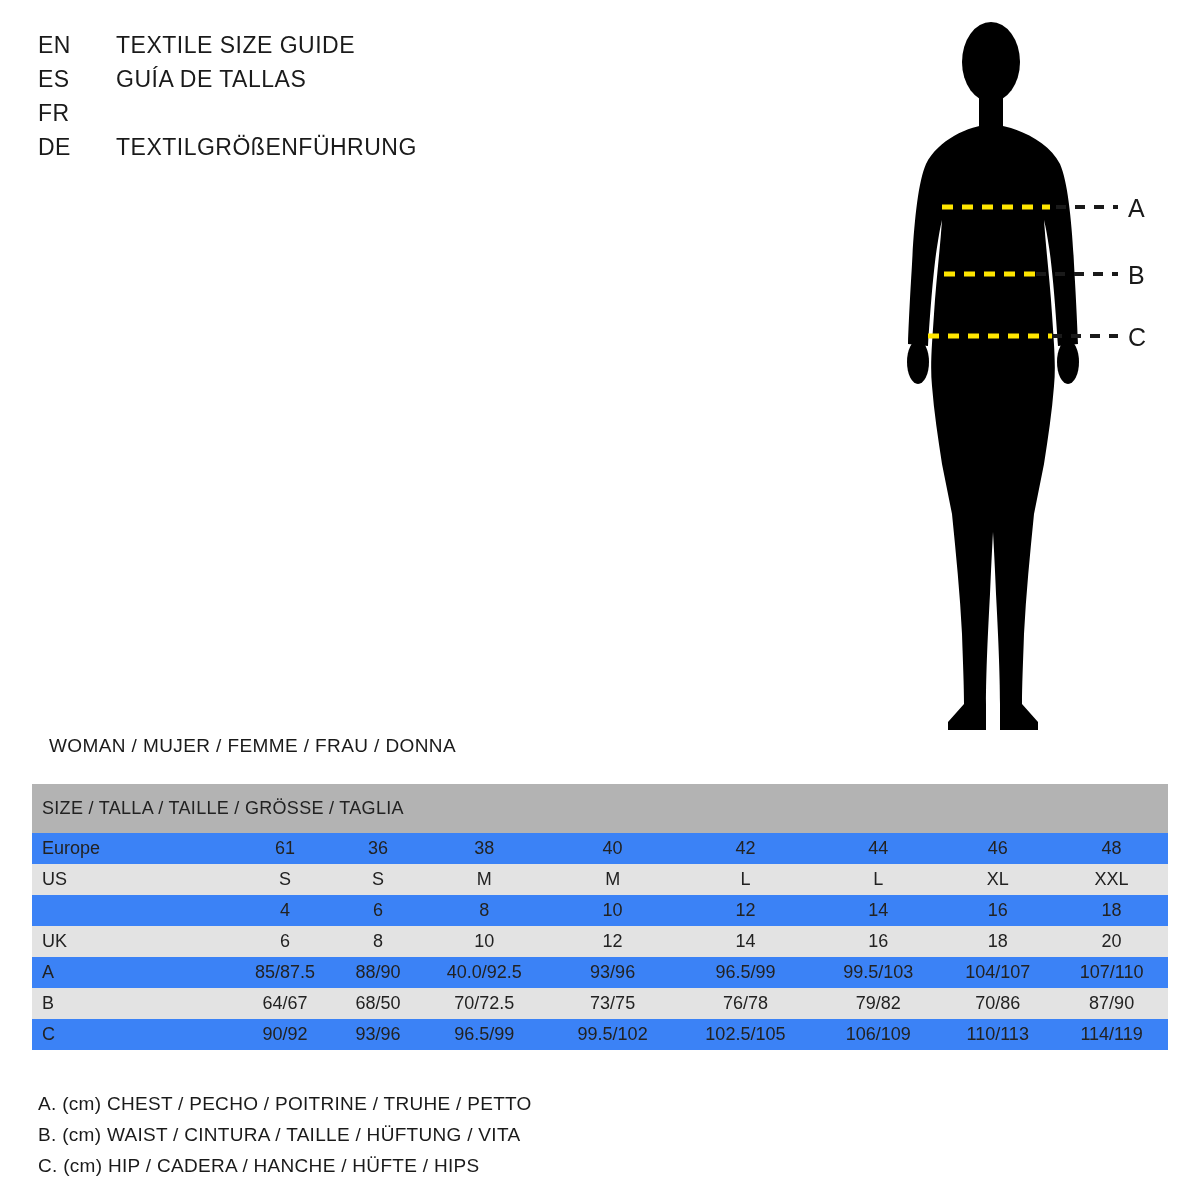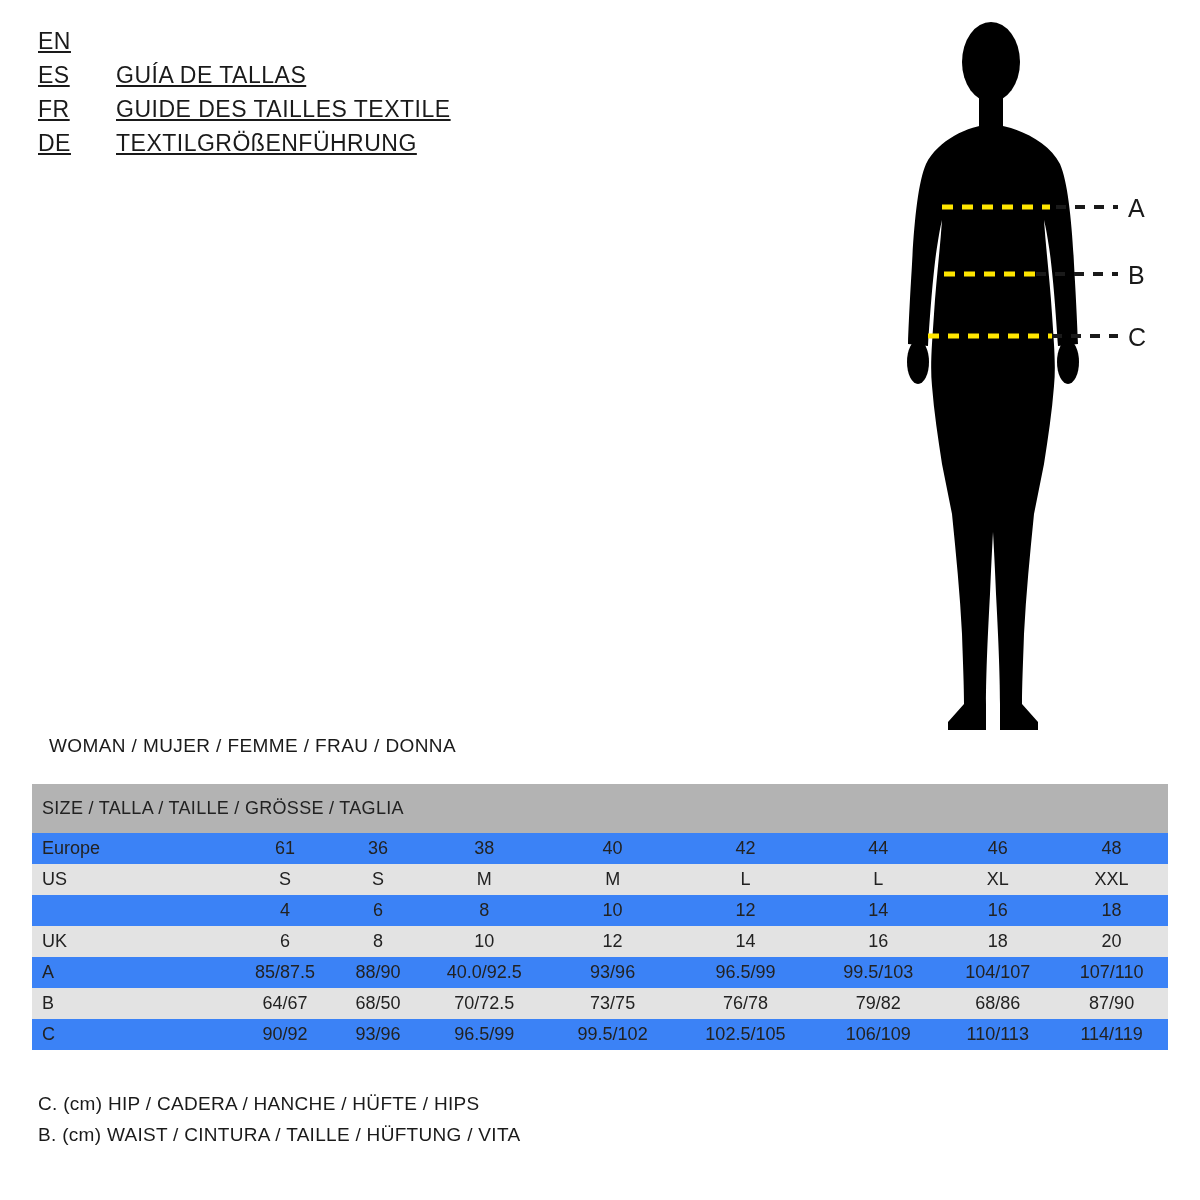--- a/index.html
+++ b/index.html
@@ -18,23 +18,22 @@
 
   
   .lang-block {
     position: absolute;
     left: 38px;
     top: 28px;
     width: 560px;
   }
   .lang-row {
     display: flex;
-    align-items: flex-start;
+    align-items: center;
     height: 34px;
-    text-decoration: underline;
   }
   .lang-code {
     width: 78px;
     font-size: 23px;
     letter-spacing: 0.5px;
     color: #1a1a1a;
   }
   .lang-title {
     font-size: 23px;
     letter-spacing: 0.5px;
@@ -117,28 +116,28 @@
     height: 31px;
     white-space: nowrap;
   }
 </style>
 </head>
 <body>
 
 <div class="lang-block">
   <div class="lang-row">
     <span class="lang-code">EN</span>
+    <span class="lang-title">TEXTILE SIZE GUIDE</span>
   </div>
   <div class="lang-row">
     <span class="lang-code">ES</span>
     <span class="lang-title">GUÍA DE TALLAS</span>
   </div>
   <div class="lang-row">
     <span class="lang-code">FR</span>
-    <span class="lang-title">GUIDE DES TAILLES TEXTILE</span>
   </div>
   <div class="lang-row">
     <span class="lang-code">DE</span>
     <span class="lang-title">TEXTILGRÖßENFÜHRUNG</span>
   </div>
 </div>
 
 <div class="figure-wrap">
   <svg class="figure-svg" width="330" height="730" viewBox="0 0 330 730">
 
@@ -262,33 +261,34 @@
       <td>107/110</td>
     </tr>
     <tr class="row-dark">
       <td class="rowlabel">B</td>
       <td>64/67</td>
       <td>68/50</td>
       <td>70/72.5</td>
       <td>73/75</td>
       <td>76/78</td>
       <td>79/82</td>
-      <td>68/86</td>
+      <td>70/86</td>
       <td>87/90</td>
     </tr>
     <tr class="row-light">
       <td class="rowlabel">C</td>
       <td>90/92</td>
       <td>93/96</td>
       <td>96.5/99</td>
       <td>99.5/102</td>
       <td>102.5/105</td>
       <td>106/109</td>
       <td>110/113</td>
       <td>114/119</td>
     </tr>
   </tbody>
 </table>
 
 <div class="notes">
+  <div class="note-line">A. (cm) CHEST / PECHO / POITRINE / TRUHE / PETTO</div>
+  <div class="note-line">B. (cm) WAIST / CINTURA / TAILLE / HÜFTUNG / VITA</div>
   <div class="note-line">C. (cm) HIP / CADERA / HANCHE / HÜFTE / HIPS</div>
-  <div class="note-line">B. (cm) WAIST / CINTURA / TAILLE / HÜFTUNG / VITA</div>
 </div>
 
 </body></html>

